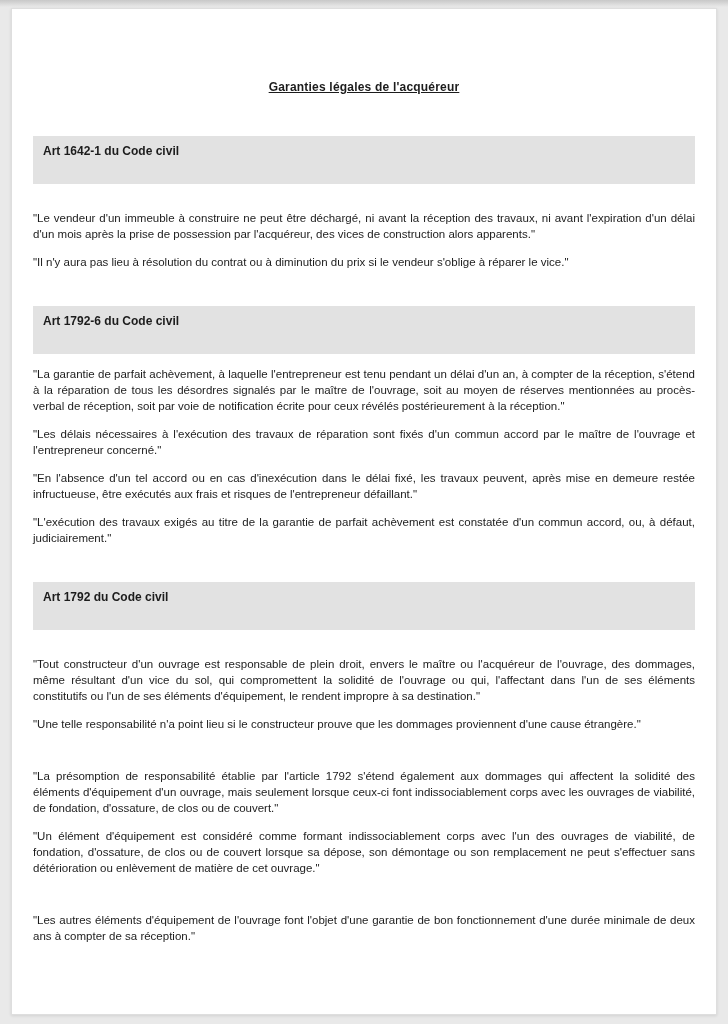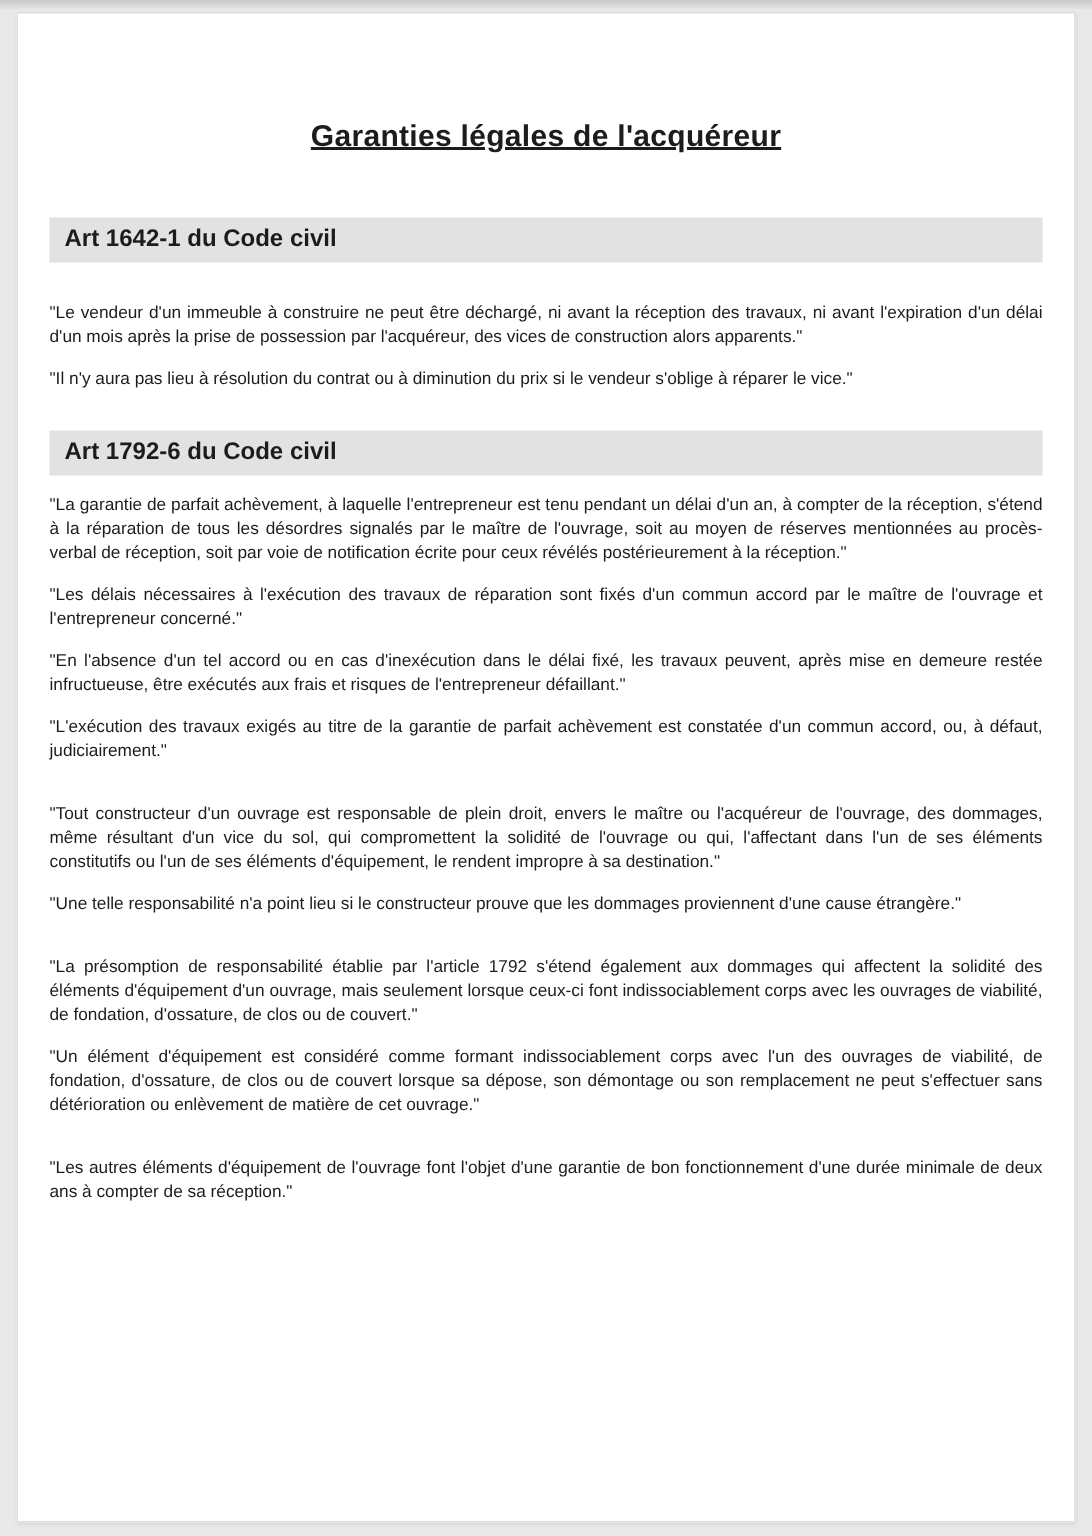--- a/index.html
+++ b/index.html
@@ -34,37 +34,37 @@
     box-sizing: border-box;
     box-shadow: 0 1px 3px rgba(0,0,0,0.10);
   }
   .content {
     padding: 71px 21px 0 21px;
     color: #1c1c1c;
   }
   .doc-title {
     margin: 0 0 42px 0;
     text-align: center;
-    font-size: 20px;
+    font-size: 12px;
     font-weight: bold;
     text-decoration: underline;
     letter-spacing: 0.2px;
   }
   .section {
-    margin-top: 26px;
+    margin-top: 36px;
   }
   .section.first {
     margin-top: 0;
   }
   .section-header {
     background: #e2e2e2;
-    font-size: 16px;
+    font-size: 12px;
     font-weight: bold;
     line-height: 30px;
-    height: 30px;
+    height: 48px;
     padding: 0 10px;
   }
   .para {
     margin: 12px 0 0 0;
     font-size: 11.5px;
     line-height: 16px;
     text-align: justify;
   }
   .para.extra-gap {
     margin-top: 26px;
@@ -86,20 +86,21 @@
 
     <div class="section">
       <div class="section-header">Art 1792-6 du Code civil</div>
       <p class="para">"La garantie de parfait achèvement, à laquelle l'entrepreneur est tenu pendant un délai d'un an, à compter de la réception, s'étend à la réparation de tous les désordres signalés par le maître de l'ouvrage, soit au moyen de réserves mentionnées au procès-verbal de réception, soit par voie de notification écrite pour ceux révélés postérieurement à la réception."</p>
       <p class="para">"Les délais nécessaires à l'exécution des travaux de réparation sont fixés d'un commun accord par le maître de l'ouvrage et l'entrepreneur concerné."</p>
       <p class="para">"En l'absence d'un tel accord ou en cas d'inexécution dans le délai fixé, les travaux peuvent, après mise en demeure restée infructueuse, être exécutés aux frais et risques de l'entrepreneur défaillant."</p>
       <p class="para">"L'exécution des travaux exigés au titre de la garantie de parfait achèvement est constatée d'un commun accord, ou, à défaut, judiciairement."</p>
     </div>
 
     <div class="section">
+      <div class="section-header">Art 1792 du Code civil</div>
       <p class="para extra-gap">"Tout constructeur d'un ouvrage est responsable de plein droit, envers le maître ou l'acquéreur de l'ouvrage, des dommages, même résultant d'un vice du sol, qui compromettent la solidité de l'ouvrage ou qui, l'affectant dans l'un de ses éléments constitutifs ou l'un de ses éléments d'équipement, le rendent impropre à sa destination."</p>
       <p class="para">"Une telle responsabilité n'a point lieu si le constructeur prouve que les dommages proviennent d'une cause étrangère."</p>
     </div>
 
     <div class="section">
       <p class="para">"La présomption de responsabilité établie par l'article 1792 s'étend également aux dommages qui affectent la solidité des éléments d'équipement d'un ouvrage, mais seulement lorsque ceux-ci font indissociablement corps avec les ouvrages de viabilité, de fondation, d'ossature, de clos ou de couvert."</p>
       <p class="para">"Un élément d'équipement est considéré comme formant indissociablement corps avec l'un des ouvrages de viabilité, de fondation, d'ossature, de clos ou de couvert lorsque sa dépose, son démontage ou son remplacement ne peut s'effectuer sans détérioration ou enlèvement de matière de cet ouvrage."</p>
     </div>
 
     <div class="section">

